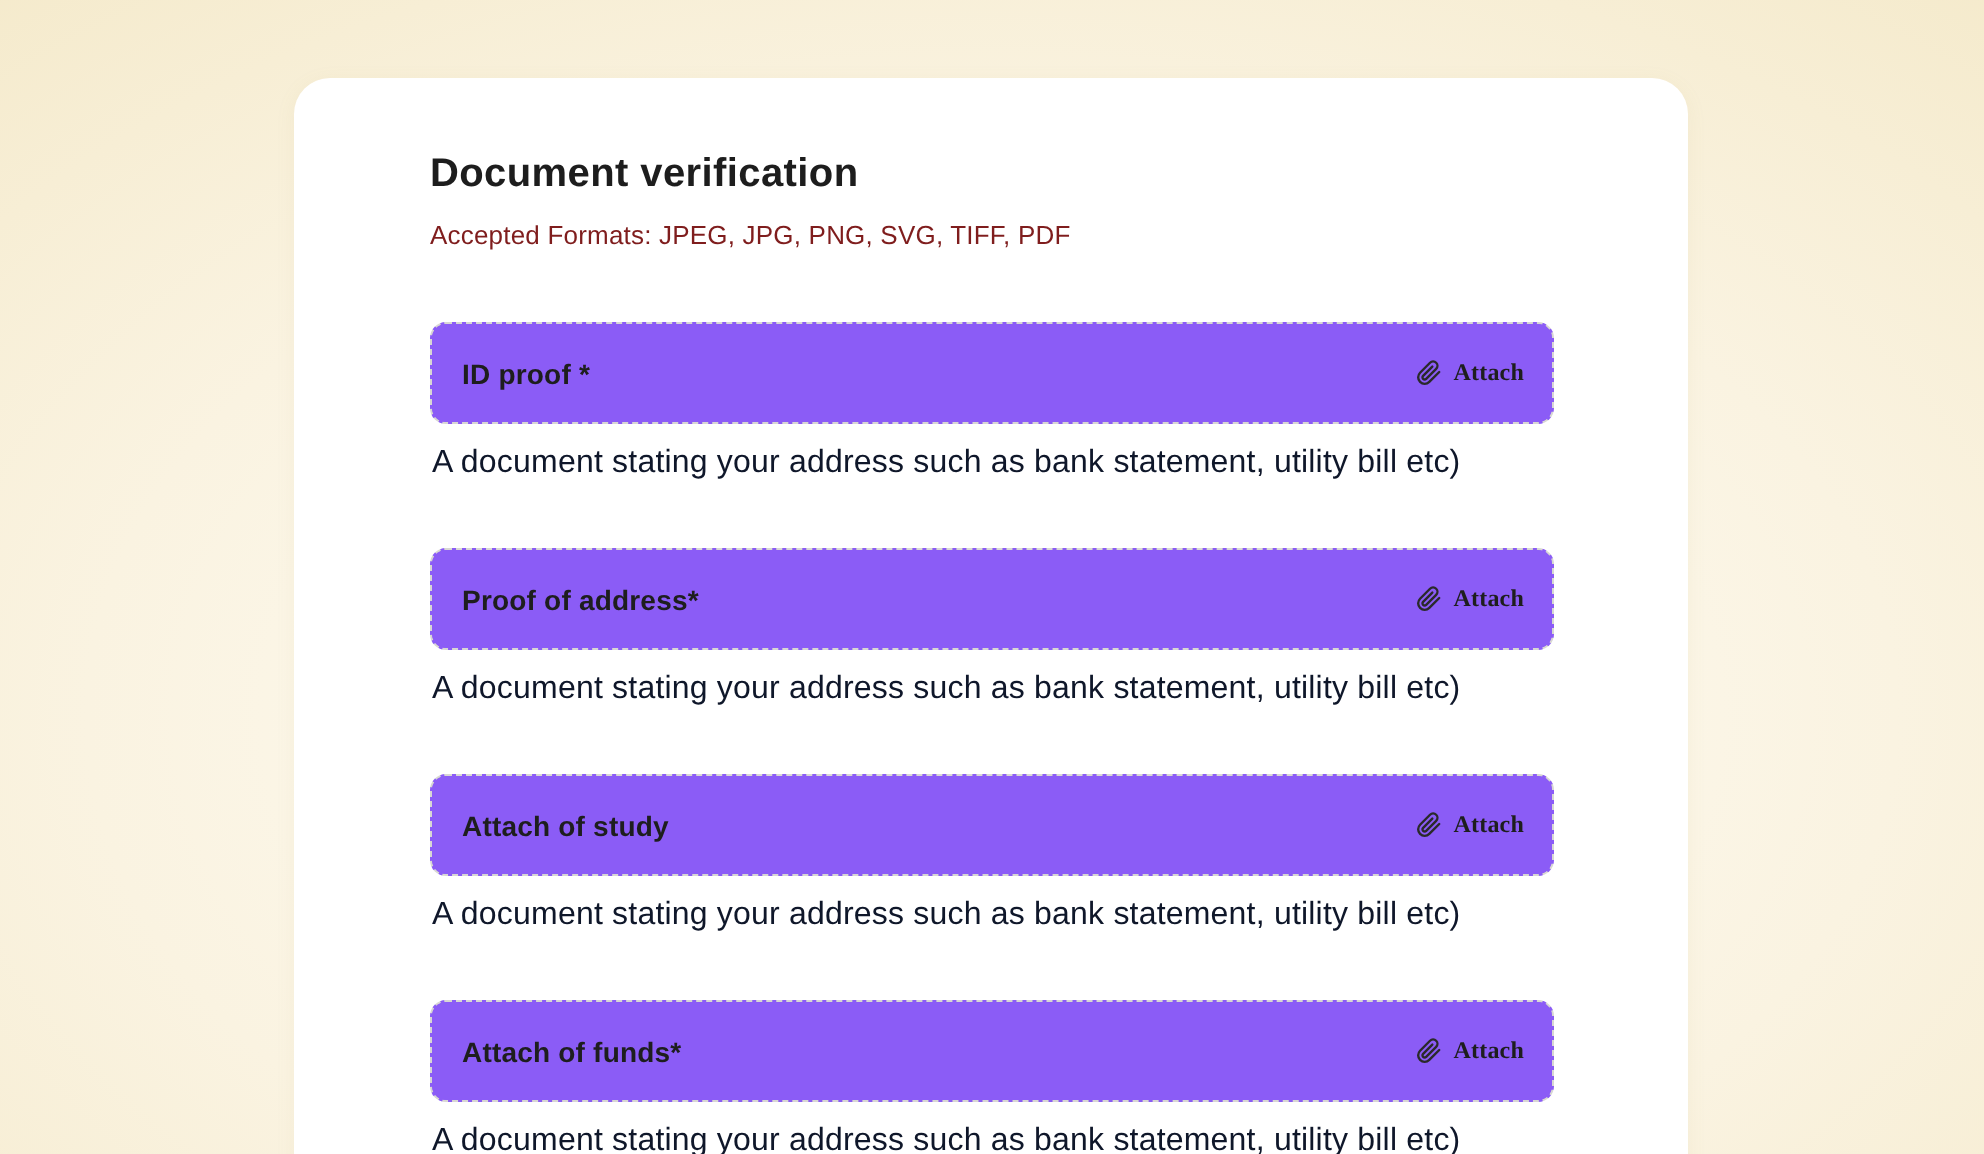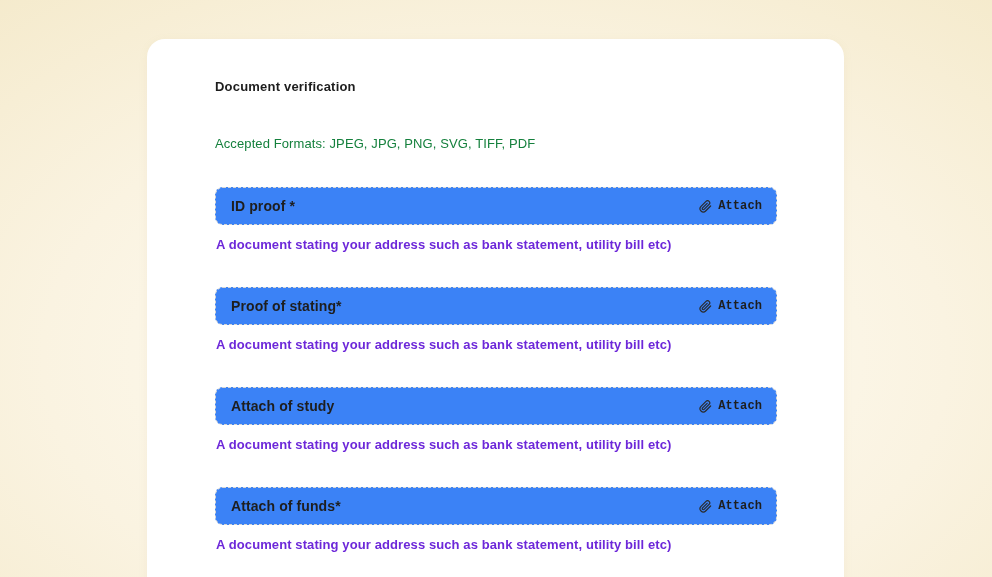--- a/index.html
+++ b/index.html
@@ -27,42 +27,42 @@
     top: 39px;
     width: 697px;
     height: 600px;
     background: #ffffff;
     border-radius: 18px;
     box-shadow: 0 2px 10px rgba(180, 160, 100, 0.08);
     padding: 34px 67px 0 68px;
   }
 
   .page-title {
-    font-size: 13px;
+    font-size: 20px;
     line-height: 28px;
     font-weight: 700;
     color: #1d1d1d;
     letter-spacing: 0.2px;
   }
 
   .page-subtitle {
-    margin-top: 34px;
+    margin-top: 8px;
     font-size: 13px;
     line-height: 18px;
-    color: #15803d;
+    color: #7f1d1d;
     letter-spacing: 0.1px;
   }
 
   .fields {
     margin-top: 34px;
   }
 
   .upload-row {
-    height: 38px;
-    background: #3b82f6;
+    height: 51px;
+    background: #8b5cf6;
     border: 1px dashed #d8d7d3;
     border-radius: 8px;
     display: flex;
     align-items: center;
     justify-content: space-between;
     padding: 0 14px 0 15px;
     margin-bottom: 12px;
     cursor: pointer;
   }
 
@@ -72,42 +72,41 @@
     color: #1e1e1e;
     letter-spacing: 0.1px;
   }
 
   .attach-btn {
     display: flex;
     align-items: center;
     gap: 6px;
     background: transparent;
     border: none;
-    font-family: Liberation Mono, monospace;
+    font-family: Liberation Serif, serif;
     font-size: 12px;
     font-weight: 700;
     color: #1e1e1e;
     cursor: pointer;
     letter-spacing: 0.1px;
   }
 
   .attach-btn svg {
     display: block;
     width: 13px;
     height: 13px;
     stroke: #2a2a2a;
   }
 
   .helper-text {
-    font-size: 13px;
+    font-size: 16px;
     line-height: 16px;
-    color: #6d28d9;
+    color: #0f172a;
     margin: 0 0 34px 1px;
     letter-spacing: 0.1px;
-    font-weight: bold;
   }
 </style>
 </head>
 <body>
 
 <div class="card">
 
   <h1 class="page-title">Document verification</h1>
 
   <p class="page-subtitle">Accepted Formats: JPEG, JPG, PNG, SVG, TIFF, PDF</p>
@@ -121,21 +120,21 @@
           <svg viewBox="0 0 24 24" fill="none" stroke-width="2.2" stroke-linecap="round" stroke-linejoin="round">
             <path d="M21.44 11.05l-9.19 9.19a6 6 0 0 1-8.49-8.49l9.19-9.19a4 4 0 0 1 5.66 5.66l-9.2 9.19a2 2 0 0 1-2.83-2.83l8.49-8.48"></path>
           </svg>
         </span>
         <span>Attach</span>
       </button>
     </div>
     <p class="helper-text">A document stating your address such as bank statement, utility bill etc)</p>
 
     <div class="upload-row">
-      <span class="row-label">Proof of stating*</span>
+      <span class="row-label">Proof of address*</span>
       <button class="attach-btn">
         <span>
           <svg viewBox="0 0 24 24" fill="none" stroke-width="2.2" stroke-linecap="round" stroke-linejoin="round">
             <path d="M21.44 11.05l-9.19 9.19a6 6 0 0 1-8.49-8.49l9.19-9.19a4 4 0 0 1 5.66 5.66l-9.2 9.19a2 2 0 0 1-2.83-2.83l8.49-8.48"></path>
           </svg>
         </span>
         <span>Attach</span>
       </button>
     </div>
     <p class="helper-text">A document stating your address such as bank statement, utility bill etc)</p>

